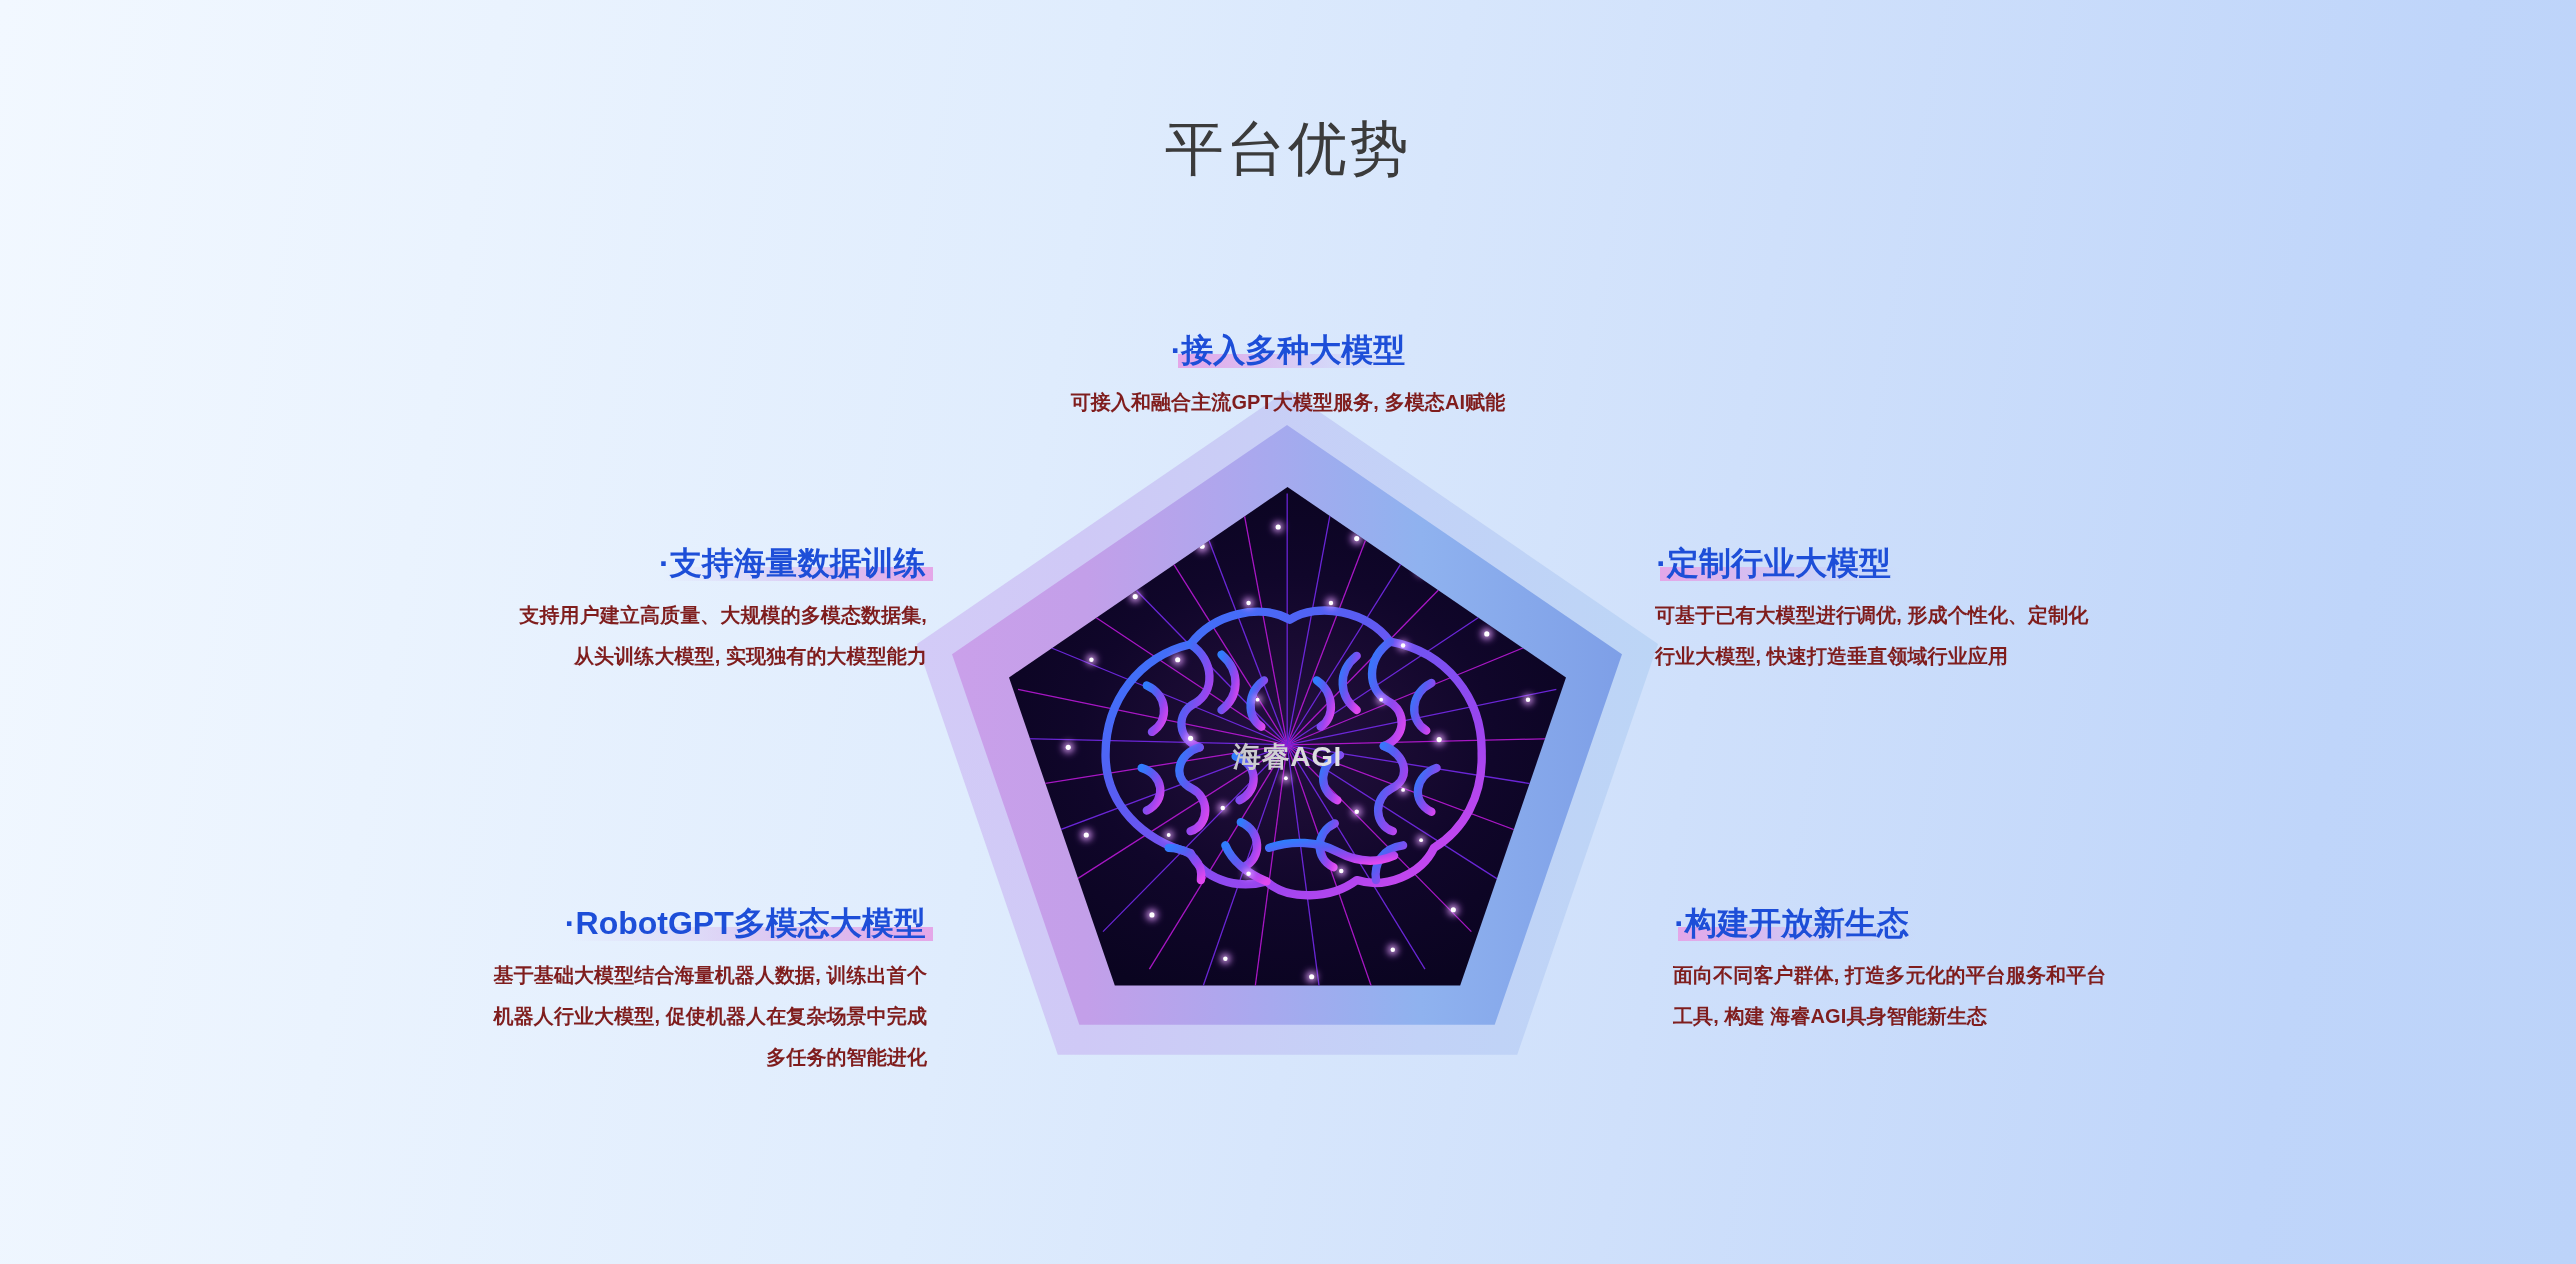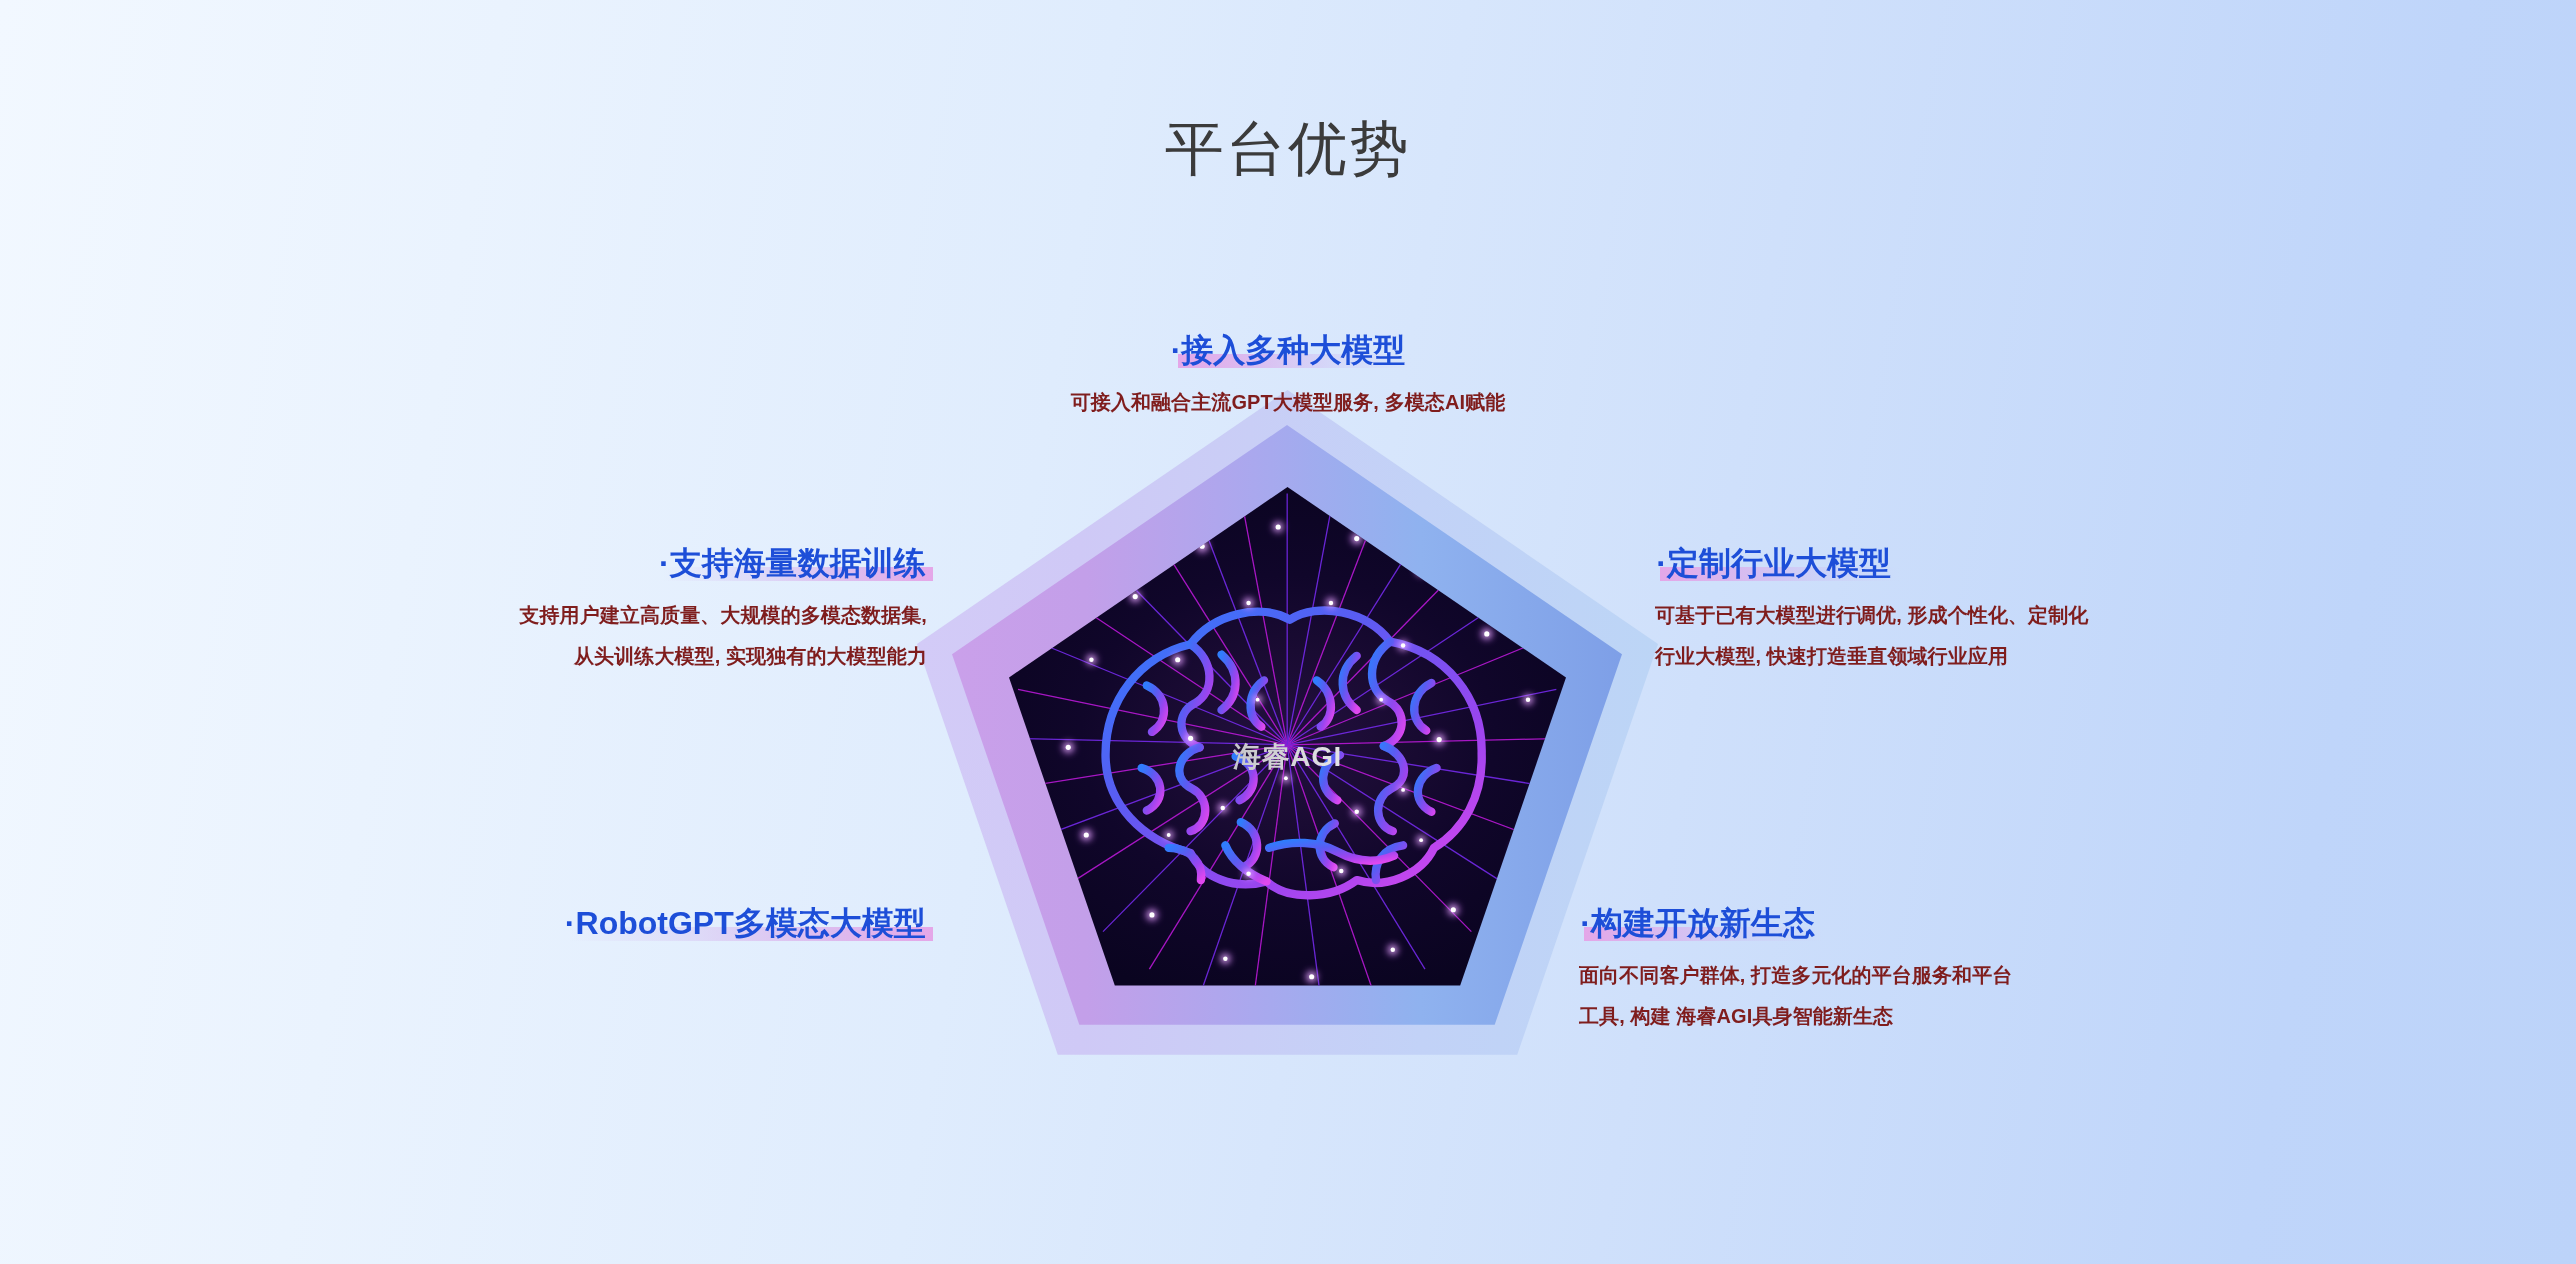--- a/index.html
+++ b/index.html
@@ -74,21 +74,21 @@
 
   
   #feature-top   { left:644px; top:332px; width:1288px; text-align:center; }
   #feature-top .feat-head{ text-align:center; }
   #feature-top .feat-body{ margin-top:11.6px; }
   #feature-top .hl{ left:9px; right:-3.9px; }
 
   #feature-left-top   { left:77px;  top:545px;  width:850px; }
   #feature-left-bottom{ left:77px;  top:905px; width:850px;text-align:right; }
   #feature-right-top  { left:1655px; top:545px;  width:857px; }
-  #feature-right-bottom{left:1579px; top:905px; width:873px; }
+  #feature-right-bottom{left:1673px; top:905px; width:873px; }
 
   .feat-body-wrap{ margin-top:13px; }
   .feat-body-wrap div{ }
 </style>
 </head>
 <body>
 
 <div id="page-title">平台优势</div>
 
 <div id="center-graphic">
@@ -278,20 +278,25 @@
     <div class="feat-body">支持用户建立高质量、大规模的多模态数据集,</div>
     <div class="feat-body">从头训练大模型, 实现独有的大模型能力</div>
   </div>
 </div>
 
 <div class="feature left" id="feature-left-bottom">
   <div class="feat-head">
     <span class="hl"></span>
     <span class="txt"><span class="dot">·</span><span>RobotGPT多模态大模型</span></span>
   </div>
+  <div class="feat-body-wrap">
+    <div class="feat-body">基于基础大模型结合海量机器人数据, 训练出首个</div>
+    <div class="feat-body">机器人行业大模型, 促使机器人在复杂场景中完成</div>
+    <div class="feat-body">多任务的智能进化</div>
+  </div>
 </div>
 
 <div class="feature right" id="feature-right-top">
   <div class="feat-head">
     <span class="hl"></span>
     <span class="txt"><span class="dot">·</span><span>定制行业大模型</span></span>
   </div>
   <div class="feat-body-wrap">
     <div class="feat-body">可基于已有大模型进行调优, 形成个性化、定制化</div>
     <div class="feat-body">行业大模型, 快速打造垂直领域行业应用</div>

